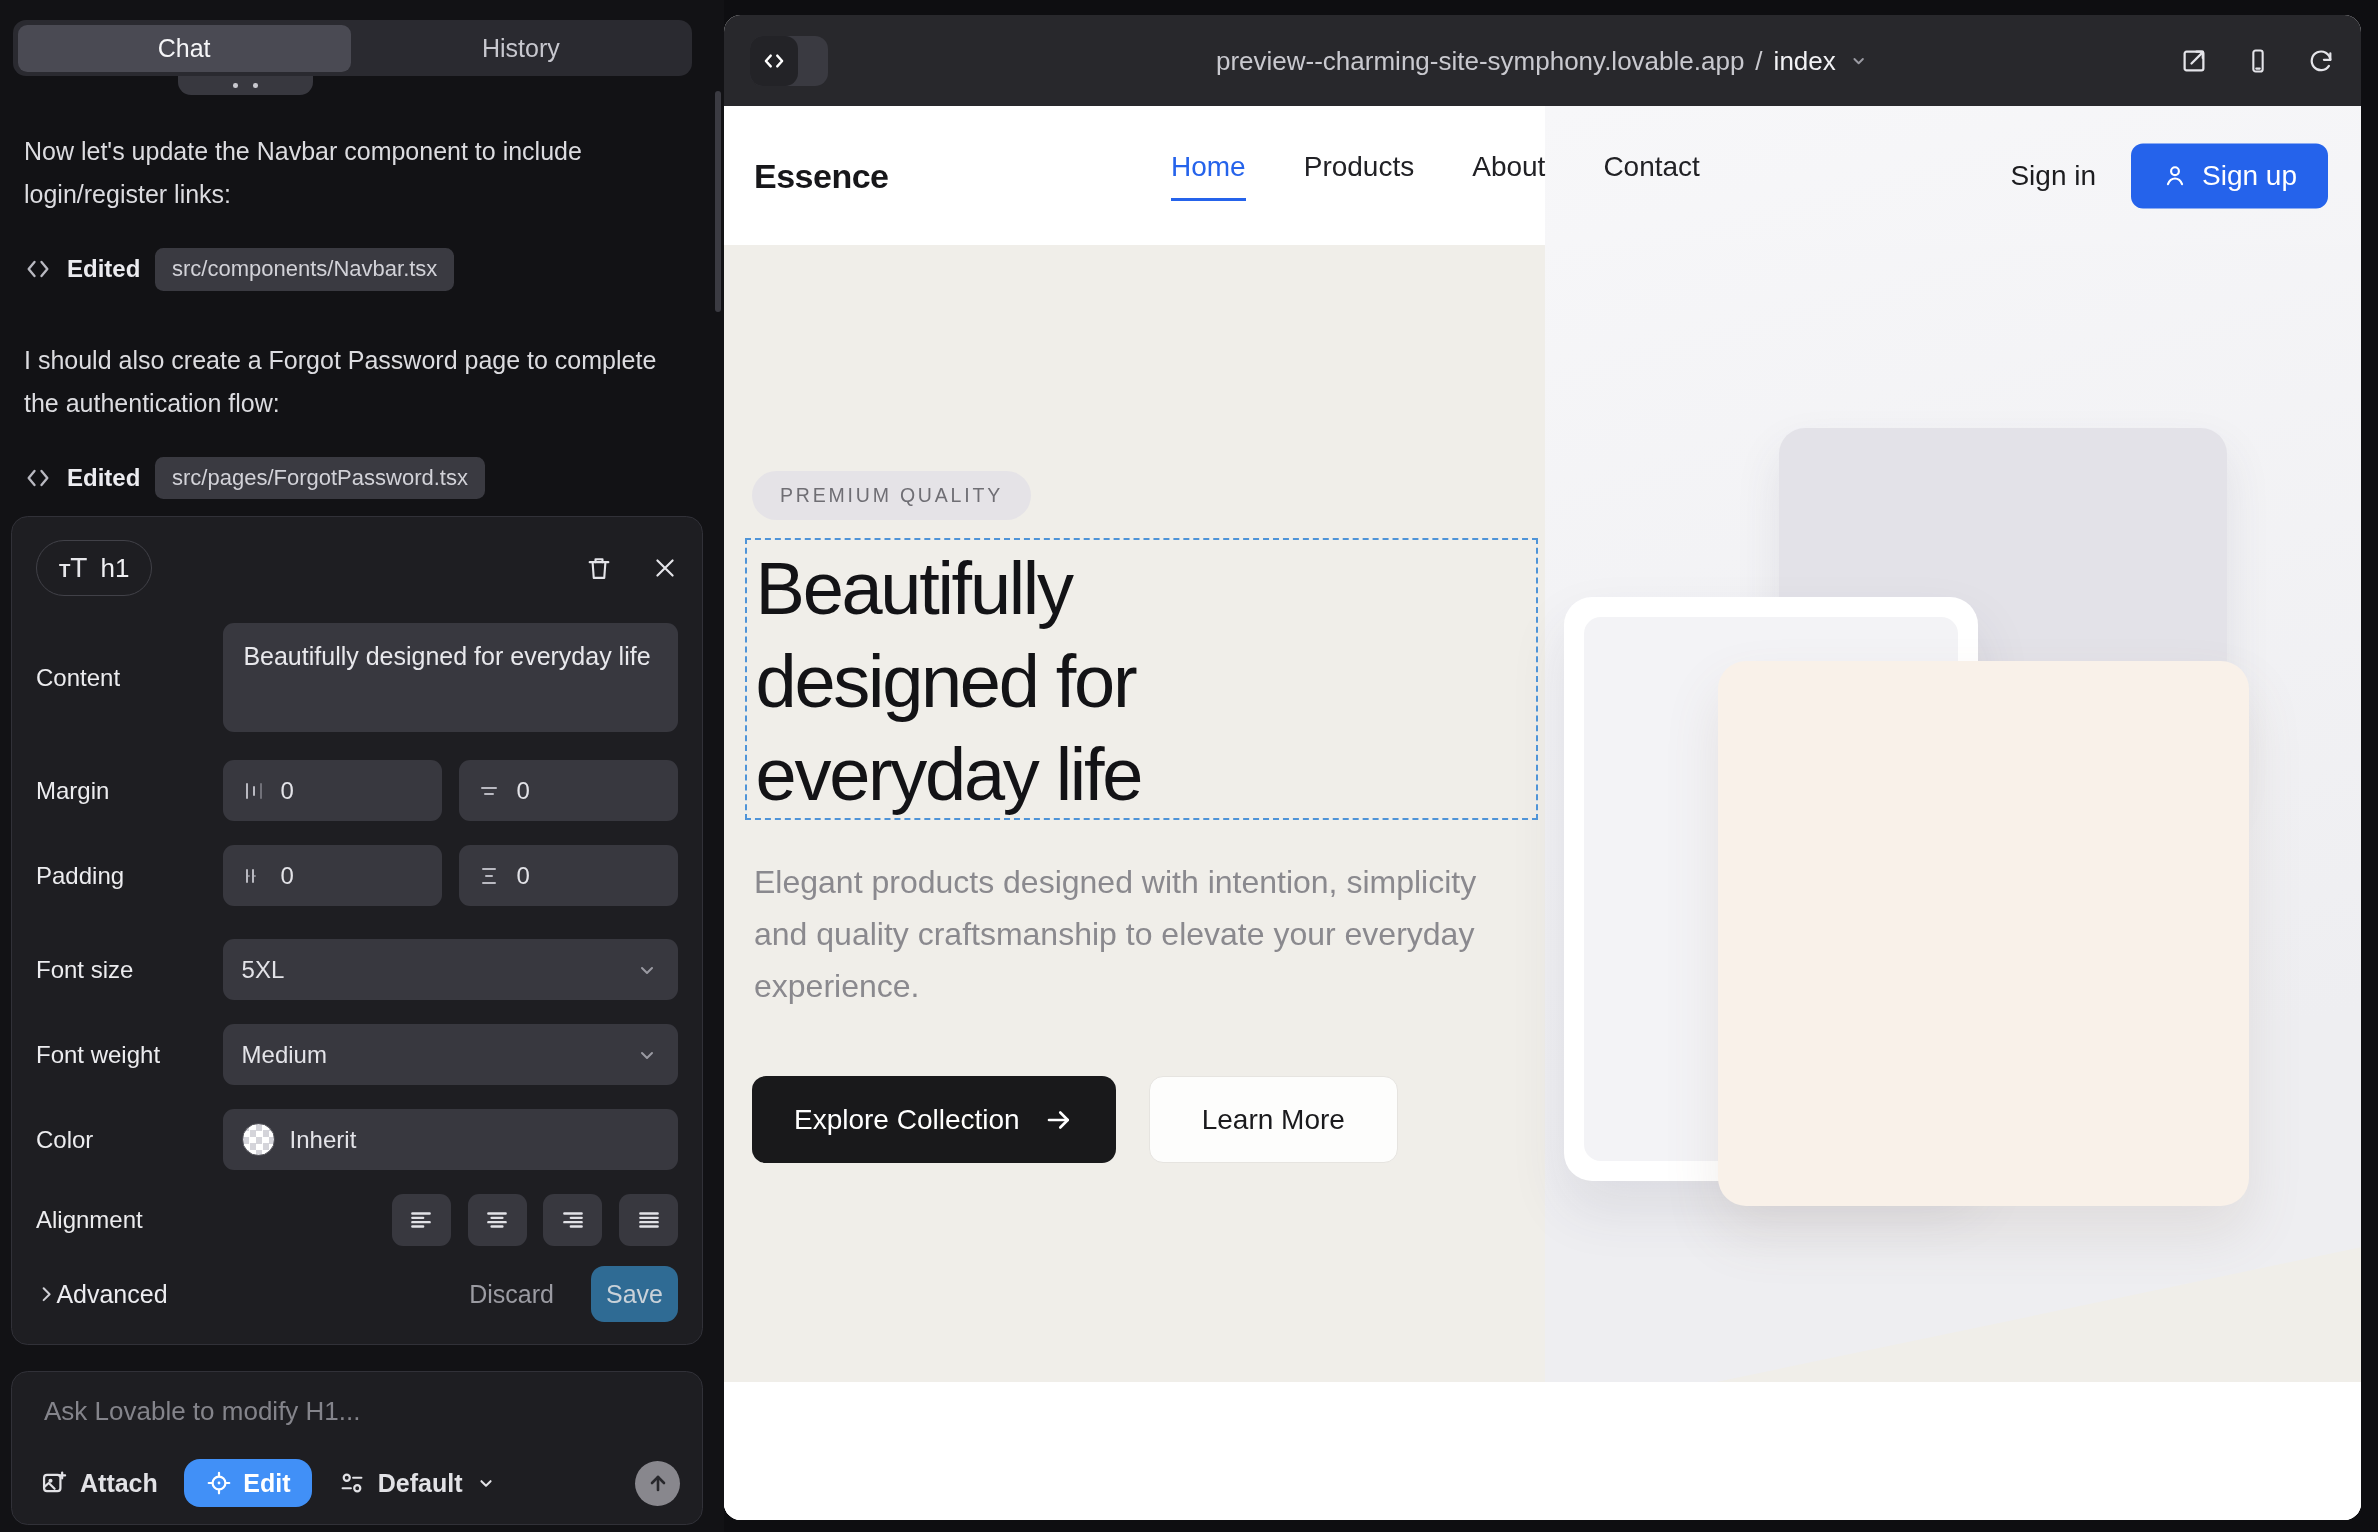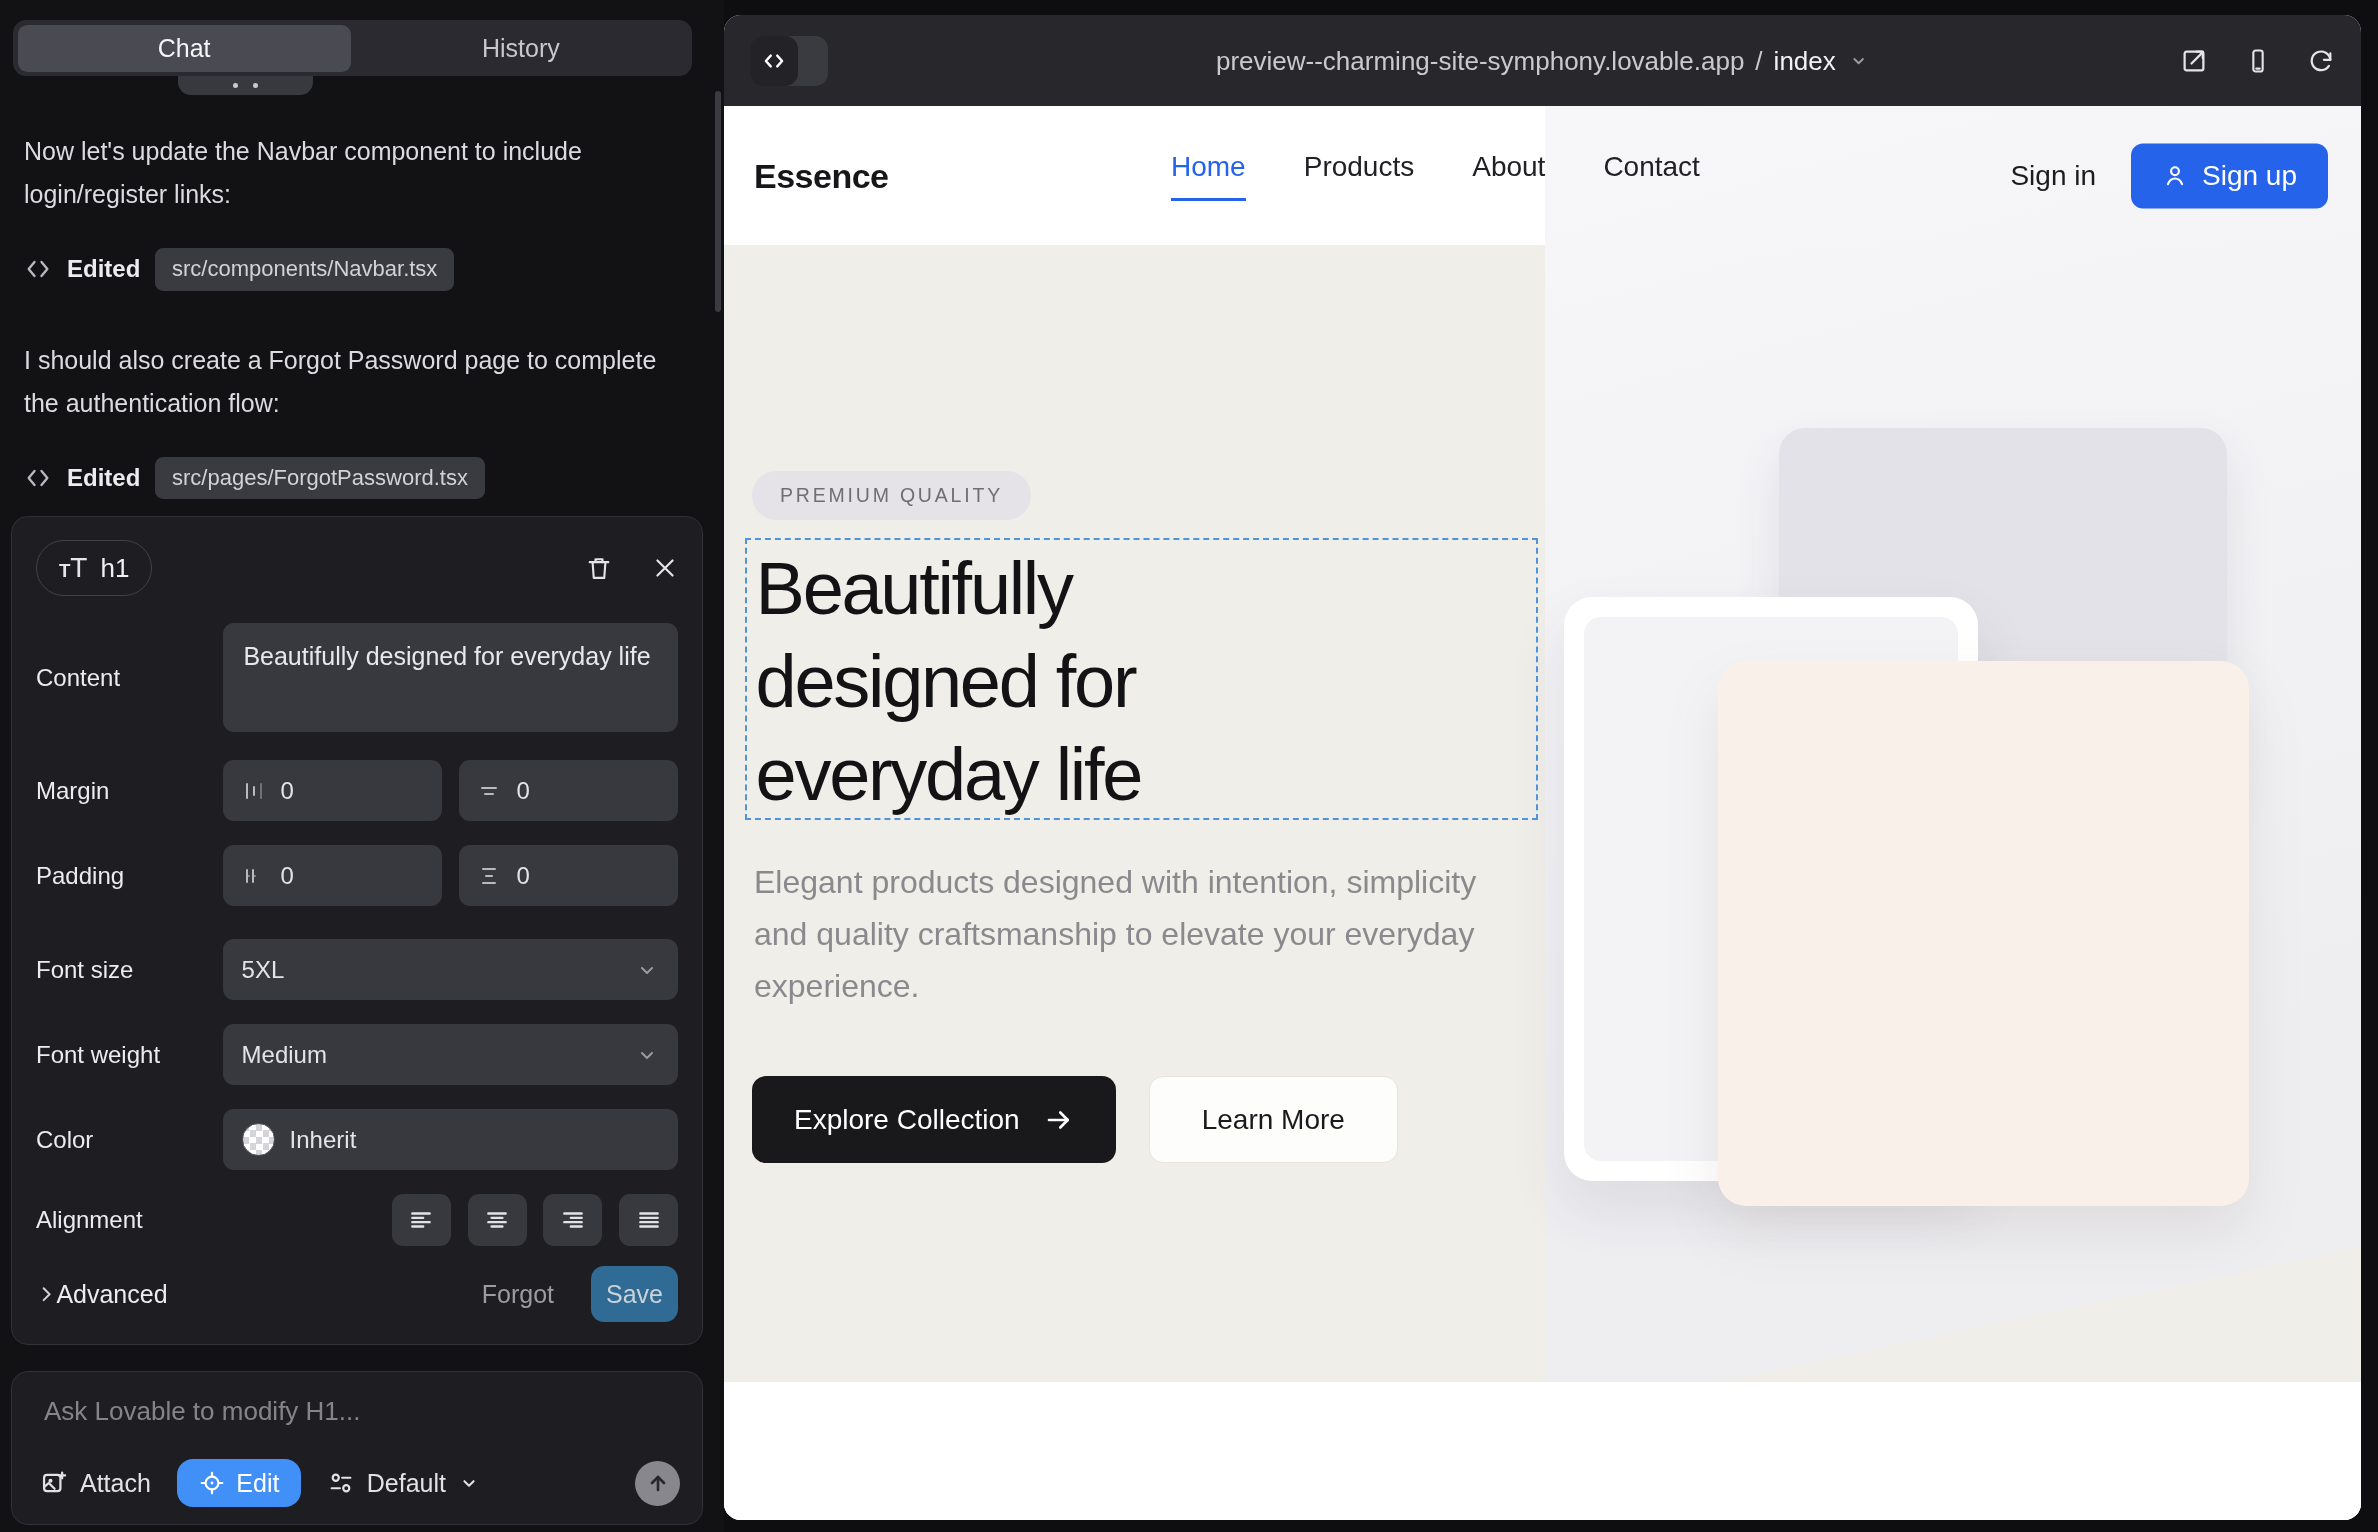--- a/index.html
+++ b/index.html
@@ -86,21 +86,21 @@
     border:none; border-radius:13px; cursor:pointer; font-family:inherit; }
 
   
   .composer { position:absolute; left:11px; top:1371px; width:692px; height:154px;
     background:#1e1e22; border:0.9px solid #313138; border-radius:16.7px; }
   .composer textarea { background:transparent; border:none; outline:none; resize:none;
     width:612px; height:46px; margin:24px 0 0 32px; font-size:26px; color:#e8e8ea;
     font-family:inherit; }
   .composer textarea::placeholder { color:#84848b; }
   .composer-row { position:absolute; left:28px; right:22px; bottom:16.7px; height:48px;
-    display:flex; align-items:center; }
+    display:flex; align-items:center;font-weight:bold; }
   .c-item { display:flex; align-items:center; gap:12px; color:#e2e2e6; font-size:25px; cursor:pointer; }
   .edit-pill { display:flex; align-items:center; gap:10.2px; background:#4190f7; color:#ffffff;
     height:48px; padding:0 21.3px; border-radius:16px; font-size:25px; margin:0 26px; cursor:pointer; }
   .default-item { }
   .send-btn { margin-left:auto; width:45px; height:45px; border-radius:50%; background:#88878d;
     display:flex; align-items:center; justify-content:center; color:#27272b; cursor:pointer; }
 
   
   .browser { position:absolute; left:724px; top:15px; width:1637px; height:1505px;
     border-radius:16.7px; overflow:hidden; background:#ffffff; }
@@ -364,21 +364,21 @@
 
     <div class="ep-footer">
       <div class="advanced">
         <span class="chev-r">
           <svg width="20.4" height="20.4" viewBox="0 0 24 24" fill="none" stroke="currentColor" stroke-width="2.4" stroke-linecap="round" stroke-linejoin="round">
               <polyline points="9 5 16 12 9 19"></polyline>
             </svg>
         </span>
         <span>Advanced</span>
       </div>
-      <span class="discard">Forgot</span>
+      <span class="discard">Discard</span>
       <button class="save-btn">Save</button>
     </div>
   </section>
 
   <section class="composer">
     <textarea placeholder="Ask Lovable to modify H1..." style=""></textarea>
     <div class="composer-row">
       <div class="c-item">
         <span>
           <svg width="28" height="28" viewBox="0 0 24 24" fill="none" stroke="currentColor" stroke-width="1.9" stroke-linecap="round" stroke-linejoin="round">

